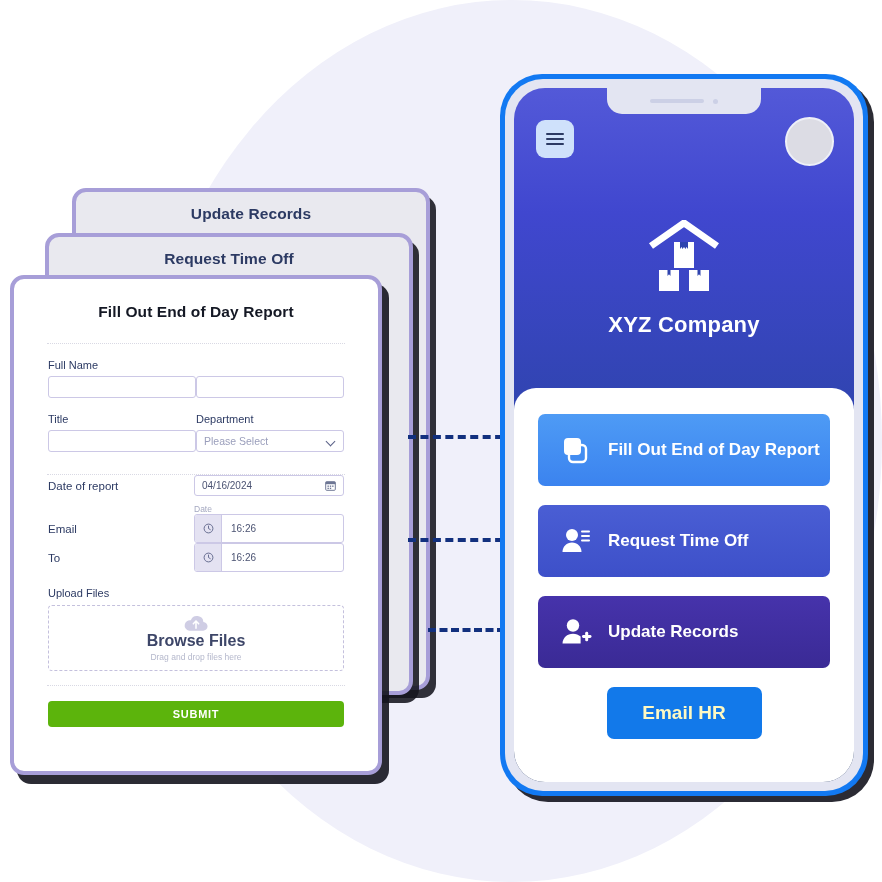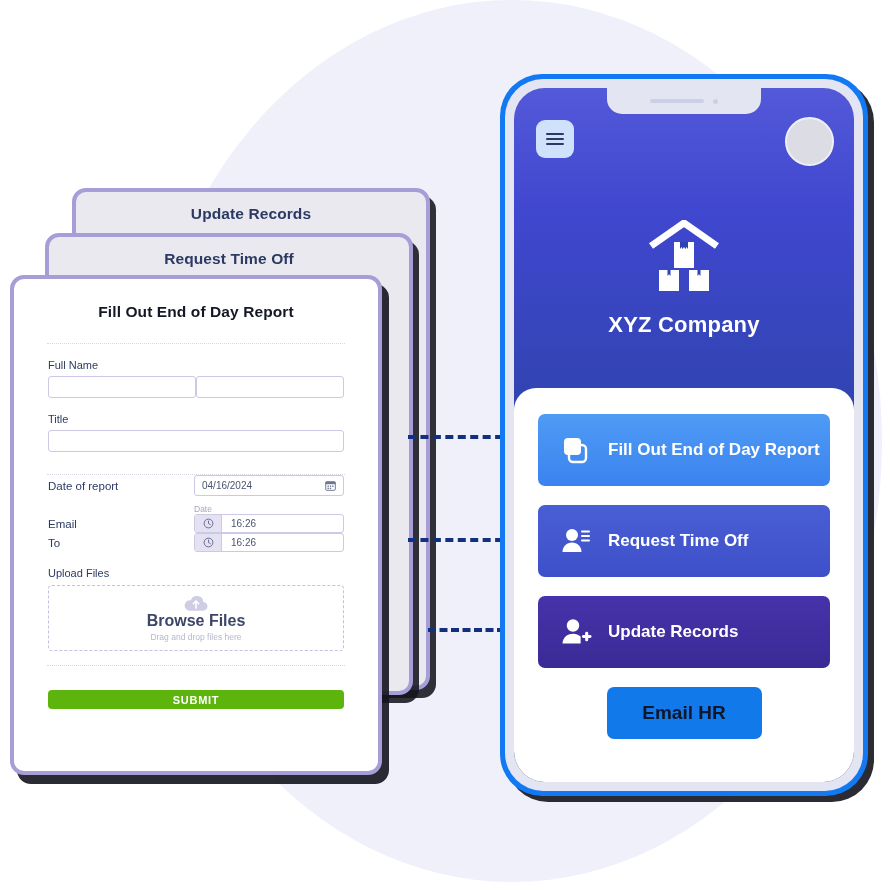--- a/index.html
+++ b/index.html
@@ -76,37 +76,37 @@
   .kv{display:flex;align-items:center;}
   .kv .k{font-size:11.5px;color:#2c3a63;width:146px;flex:0 0 auto;}
   .kv .v{flex:1;}
   .date-inp{
     height:21px;border:1px solid #ccc8e6;border-radius:3px;background:#fff;
     display:flex;align-items:center;justify-content:space-between;
     padding:0 7px;box-sizing:border-box;font-size:10px;color:#4b5372;
   }
   .sub-note{font-size:8.5px;color:#a4a8c0;margin:8px 0 0 146px;}
   .time-inp{
-    height:19px;border:1px solid #ccc8e6;border-radius:3px;background:#fff;
+    height:29px;border:1px solid #ccc8e6;border-radius:3px;background:#fff;
     display:flex;align-items:center;box-sizing:border-box;overflow:hidden;
   }
   .time-btn{
     width:26px;height:100%;background:#e4e2f2;border-right:1px solid #ccc8e6;
     display:flex;align-items:center;justify-content:center;flex:0 0 auto;
   }
   .time-val{font-size:10px;color:#4b5372;padding-left:9px;}
   
   .upload-box{
     margin-top:6px;height:64px;border:1.5px dashed #c4c0dd;border-radius:4px;
     display:flex;flex-direction:column;align-items:center;justify-content:center;
   }
   .upload-title{font-size:16px;color:#3d4668;font-weight:bold;margin-top:0;}
   .upload-sub{font-size:8.5px;color:#b5b8cc;margin-top:2px;}
   .submit-btn{
-    margin-top:24px;height:19px;background:#5cb40c;border-radius:4px;
+    margin-top:15px;height:26px;background:#5cb40c;border-radius:4px;
     display:flex;align-items:center;justify-content:center;
     color:#fff;font-size:11px;font-weight:bold;letter-spacing:.7px;
   }
 
   
   .arrow{position:absolute;height:4px;}
   .arrow .line{
     position:absolute;left:0;top:0;height:0;width:calc(100% - 12px);
     border-top:4px dashed #12307e;
   }
@@ -166,21 +166,21 @@
     display:flex;align-items:center;padding-left:22px;box-sizing:border-box;
     color:#fff;font-size:17px;font-weight:bold;
   }
   .act .ico{width:32px;height:32px;margin-right:16px;flex:0 0 auto;}
   .act.a1{background:linear-gradient(180deg,#4e9bf5 0%,#3b83ef 100%);}
   .act.a2{background:linear-gradient(180deg,#4a5ed4 0%,#3d50c9 100%);}
   .act.a3{background:linear-gradient(180deg,#4633ab 0%,#3a2a95 100%);}
   .email-btn{
     margin:4px auto 0 auto;width:155px;height:52px;background:#1279ea;border-radius:7px;
     display:flex;align-items:center;justify-content:center;
-    color:#0f172a;font-size:19px;font-weight:bold;
+    color:#fef9c3;font-size:19px;font-weight:bold;
   }
 </style>
 </head>
 <body>
 
 <div id="stage">
 
   <div class="bg-circle"></div>
 
   <div class="card card-back">
@@ -204,20 +204,27 @@
           </div>
         <div>
             <div class="inp"></div>
           </div>
       </div>
 
       <div class="row2">
         <div>
           <div class="fld-label">Title</div>
           <div class="inp"></div>
+        </div>
+        <div>
+          <div class="fld-label">Department</div>
+          <div class="inp sel">
+            <span>Please Select</span>
+            <span class="chev"></span>
+          </div>
         </div>
       </div>
 
       <div class="hr-dot"></div>
 
       <div class="kv">
         <div class="k">Date of report</div>
         <div class="v">
           <div class="date-inp">
             <span>04/16/2024</span>

